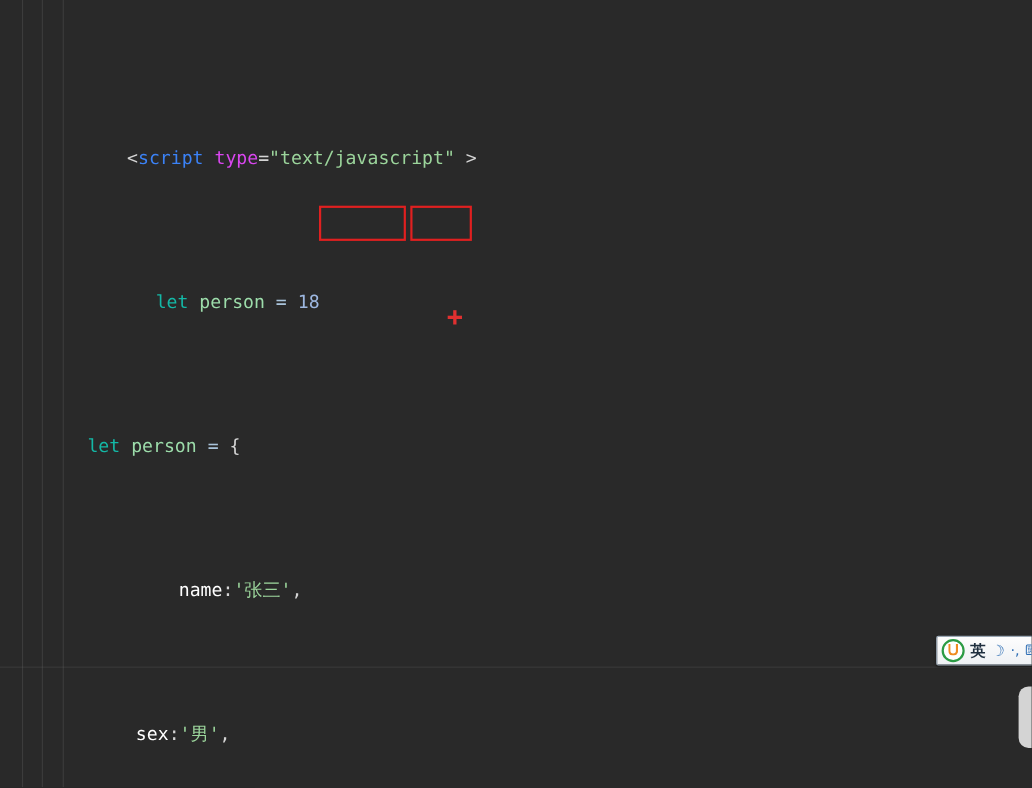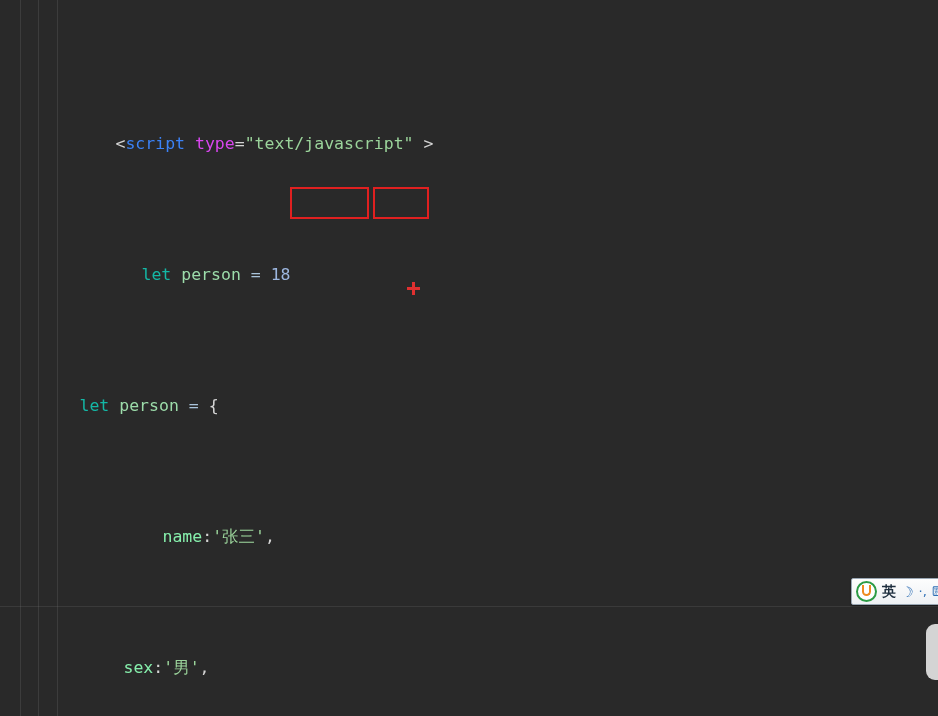--- a/index.html
+++ b/index.html
@@ -57,21 +57,21 @@
 
   
   .t-punct    { color: #d4d4d4; }
   .t-tag      { color: #3b82f6; }
   .t-attr     { color: #d946ef; }
   .t-str      { color: #9bd49b; }
   .t-kw       { color: #14b8a6; }
   .t-var      { color: #9cdcaa; }
   .t-op       { color: #a9c3da; }
   .t-num      { color: #9db7e0; }
-  .t-prop     { color: #86efac; }
+  .t-prop     { color: #ffffff; }
   .t-white    { color: #cfcfcf; }
 
   
   .annot-box {
     position: absolute;
     border: 2px solid #e02020;
     box-sizing: border-box;
     pointer-events: none;
   }
 

